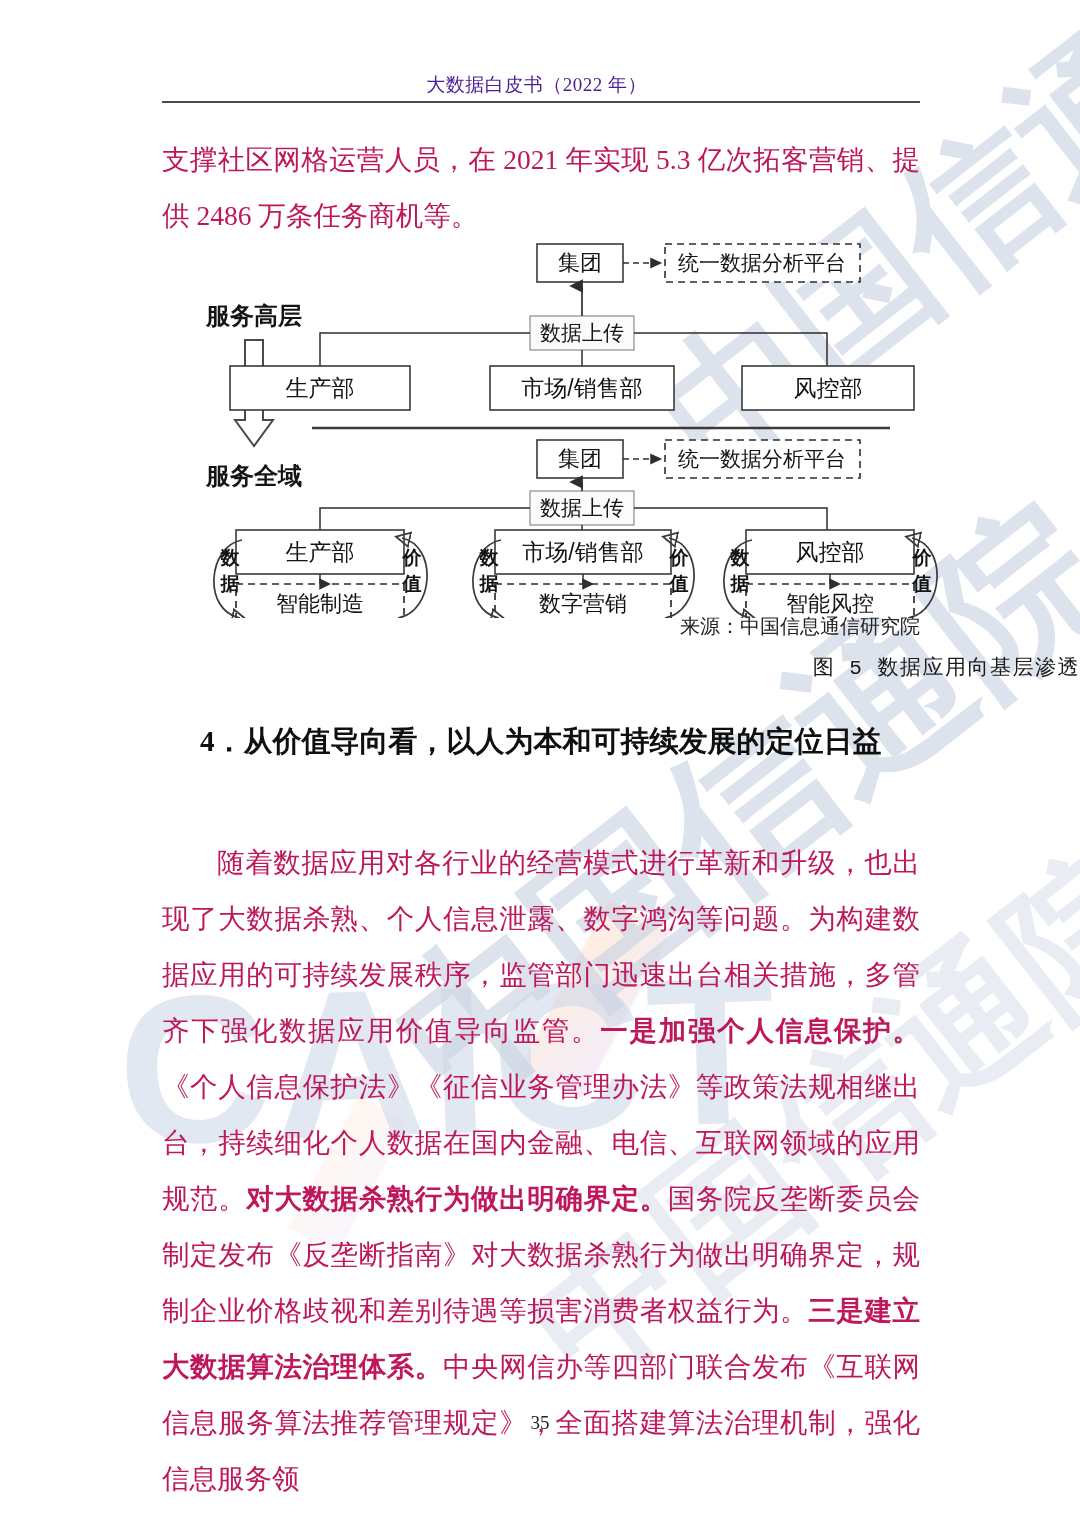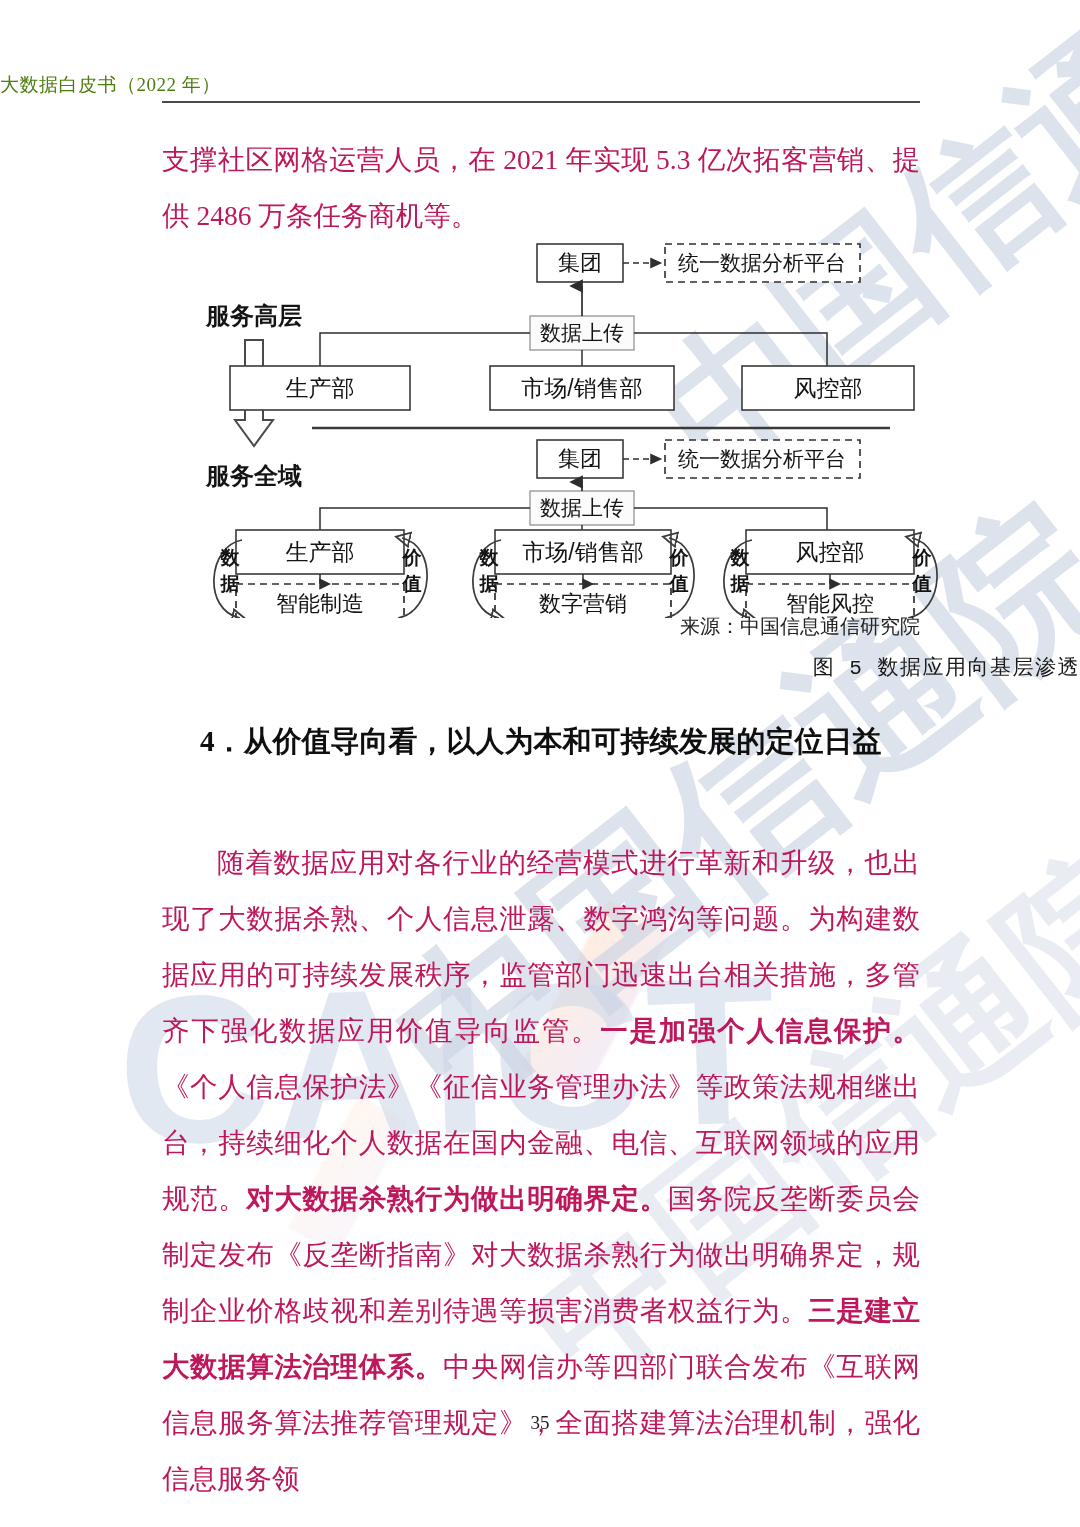--- a/index.html
+++ b/index.html
@@ -51,23 +51,24 @@
   }
   .wm-strip.s1{ left:560px; top:905px; width:70px; height:190px; transform:rotate(28deg); }
   .wm-strip.s2{ left:320px; top:1100px; width:56px; height:150px; transform:rotate(28deg); opacity:.5;}
 
   
   #page{ position:relative; z-index:2; width:1080px; height:1527px; }
 
   .header-title{
     position:absolute;
     left:0; right:7px; top:72px;
+    text-align:center;
     font-size:19px;
     letter-spacing:.5px;
-    color:#4d7c0f;
+    color:#4c1d95;
   }
   .header-rule{
     position:absolute;
     left:162px; right:160px; top:101px;
     height:2px;
     background:#4a4a4a;
   }
 
   .para{
     position:absolute;

